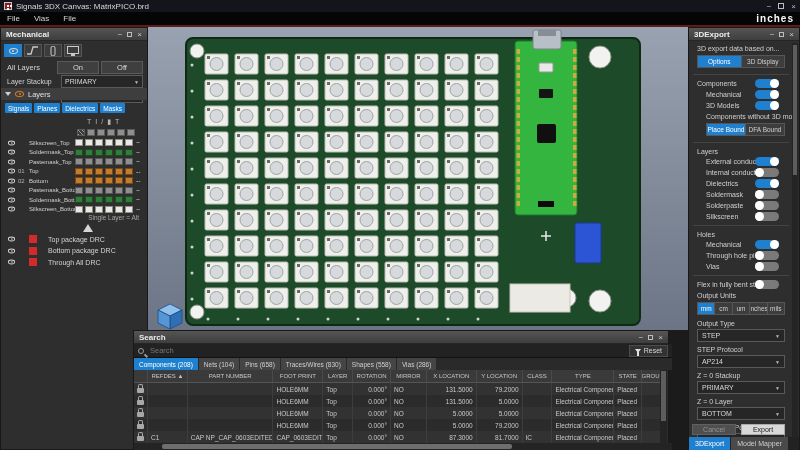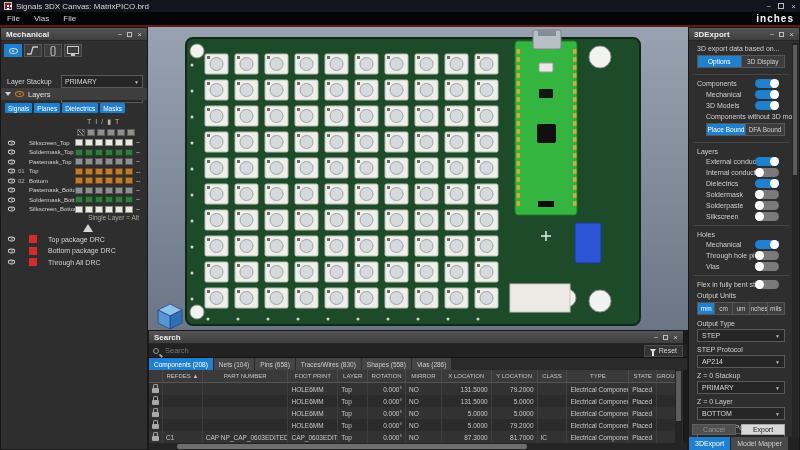--- a/index.html
+++ b/index.html
@@ -105,21 +105,21 @@
   .xbtn { width:44px; height:11px; font-size:7px; display:flex; align-items:center; justify-content:center; }
   #btn-cancel { background:#4f4f4f; border:1px solid #606060; color:#949494; }
   #btn-export { background:#d8d8d8; border:1px solid #aaa; color:#1c1c1c; }
   #xp-tabs { position:absolute; left:0; top:409px; width:110px; height:13px; display:flex; gap:1px;
     background:#222; }
   .xtab { padding:0 6px; height:13px; display:flex; align-items:center; font-size:7px; background:#4a4a4a;
     color:#cfcfcf; }
   .xtab.active { background:#1f80d0; color:#fff; }
 
   
-  #search-panel { left:148px; top:330px; width:536px; height:120px; }
+  #search-panel { left:133px; top:330px; width:536px; height:120px; }
   #search-row { position:absolute; left:0; top:13px; width:538px; height:14px; background:#222;
     border-bottom:1px solid #111; display:flex; align-items:center; padding:0 4px; }
   .mag { width:6px; height:6px; border:1.5px solid #9c9c9c; border-radius:50%; position:relative;
     display:inline-block; }
   .mag::after { content:''; position:absolute; width:1.5px; height:4px; background:#9c9c9c;
     transform:rotate(-45deg); left:6px; top:5px; }
   #search-input { flex:1; margin-left:6px; background:transparent; border:none; outline:none; color:#bbb;
     font-size:7.5px; font-family:inherit; }
   #reset-btn { display:flex; align-items:center; gap:3px; background:#333; border:1px solid #4d4d4d;
     height:12px; padding:0 5px; color:#d6d6d6; font-size:7px; }
@@ -194,20 +194,25 @@
         <svg width="10" height="10">
             <rect x="3" y="0" width="4" height="10" rx="2" fill="none" stroke="#c9c9c9"></rect>
           </svg>
         </span>
       <span class="tbtn">
         <svg width="12" height="10">
             <rect x="0.5" y="0.5" width="11" height="7" fill="none" stroke="#c9c9c9"></rect>
             <rect x="4" y="8" width="4" height="2" fill="#c9c9c9"></rect>
           </svg>
         </span>
+    </div>
+    <div class="vrow" style="top:33px; width:136px;">
+      <span style="width:50px;">All Layers</span>
+      <span class="vbtn" style="width:42px;">On</span>
+      <span class="vbtn" style="width:42px; margin-left:2px;">Off</span>
     </div>
     <div class="vrow" style="top:47px; width:136px;">
       <span style="width:54px; font-size:7px;">Layer Stackup</span>
       <span class="vselect" style="width:82px;">
         <span>PRIMARY</span>
         <span class="arr">▼</span>
         </span>
     </div>
     <div class="vrow" style="top:62px; width:136px;">
       <span style="width:54px; font-size:7px;">Color Theme</span>

